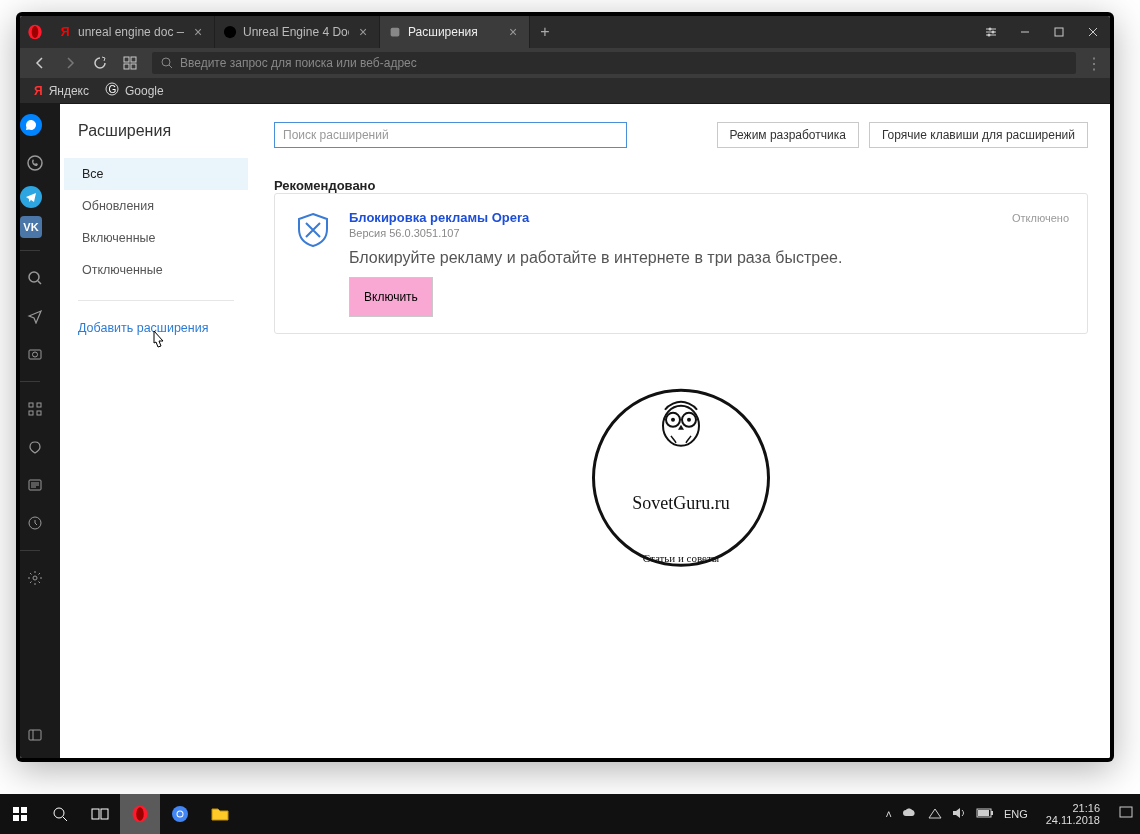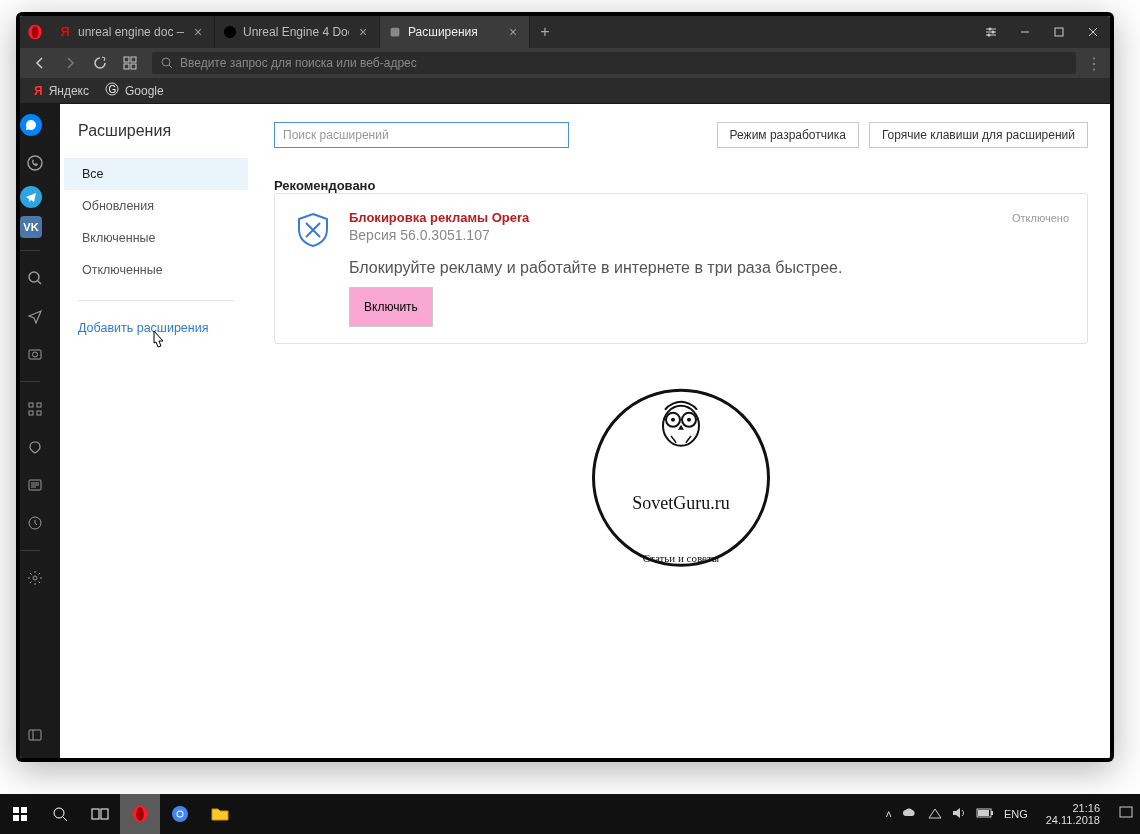--- a/index.html
+++ b/index.html
@@ -37,30 +37,30 @@
 .page-body{flex:1;display:flex;min-height:0}
 .ext-sidebar{width:192px;padding:18px 0 0 0}
 .ext-title{font-size:16px;color:#333;padding:0 18px 14px}
 .ext-nav{padding:4px}
 .ext-item{padding:9px 18px;font-size:12.5px;color:#555;cursor:pointer}
 .ext-item.active{background:#eaf4fb;color:#222}
 .ext-divider{border-top:1px solid #e6e6e6;margin:10px 18px}
 .ext-link{padding:10px 18px;font-size:12.5px;color:#2c7bd4;cursor:pointer}
 .ext-main{flex:1;padding:18px 22px;position:relative;overflow:hidden}
 .ext-toprow{display:flex;align-items:center;gap:10px;margin-bottom:30px}
-.search-ext{width:295px;height:26px;border:1px solid #4a90d9;padding:0 8px;font-size:12px;outline:none}
+.search-ext{width:353px;height:26px;border:1px solid #4a90d9;padding:0 8px;font-size:12px;outline:none}
 .search-ext::placeholder{color:#999}
 .spacer{flex:1}
 .top-btn{height:26px;padding:0 12px;border:1px solid #c9c9c9;background:#fff;font-size:12px;color:#333;cursor:pointer}
 .sect-head{font-size:13px;font-weight:600;color:#222;margin-bottom:0}
 .ext-card{border:1px solid #e2e2e2;border-radius:3px;padding:16px 18px;display:flex;gap:16px;position:relative}
 .ext-icon{width:40px;height:40px;flex-shrink:0}
 .ext-info{flex:1}
-.ext-name{font-size:13px;font-weight:600;color:#b91c1c;margin-bottom:2px}
-.ext-ver{font-size:14px;color:#888;margin-bottom:16px}
+.ext-name{font-size:13px;font-weight:600;color:#1d4ed8;margin-bottom:2px}
+.ext-ver{font-size:11px;color:#888;margin-bottom:10px}
 .ext-desc{font-size:16px;color:#555;margin-bottom:10px}
 .ext-enable{height:40px;padding:0 14px;border:1px solid #c9c9c9;background:#f9a8d4;font-size:12px;cursor:pointer}
 .ext-status{position:absolute;right:18px;top:18px;font-size:11px;color:#999}
 .watermark{position:absolute;left:50%;top:50%;transform:translate(-50%,-24%);width:180px;height:180px;display:flex;flex-direction:column;align-items:center;justify-content:center;pointer-events:none}
 .watermark .circle{width:178px;height:178px;border:3px solid #111;border-radius:50%;display:flex;flex-direction:column;align-items:center;justify-content:space-between}
 .wm-title{font-family:Georgia,serif;font-size:18px;color:#111;margin-top:6px}
 .wm-sub{font-family:Georgia,serif;font-size:11px;color:#111}
 .statusbar{position:absolute;left:20px;bottom:14px;height:22px;background:#f2f2f2;border:1px solid #d6d6d6;padding:0 10px;font-size:11.5px;color:#333;display:flex;align-items:center}
 .taskbar{position:absolute;left:0;bottom:0;width:1140px;height:40px;background:#111;display:flex;align-items:center;color:#ddd;font-size:11px}
 .tb-left{display:flex;align-items:center;height:100%}

